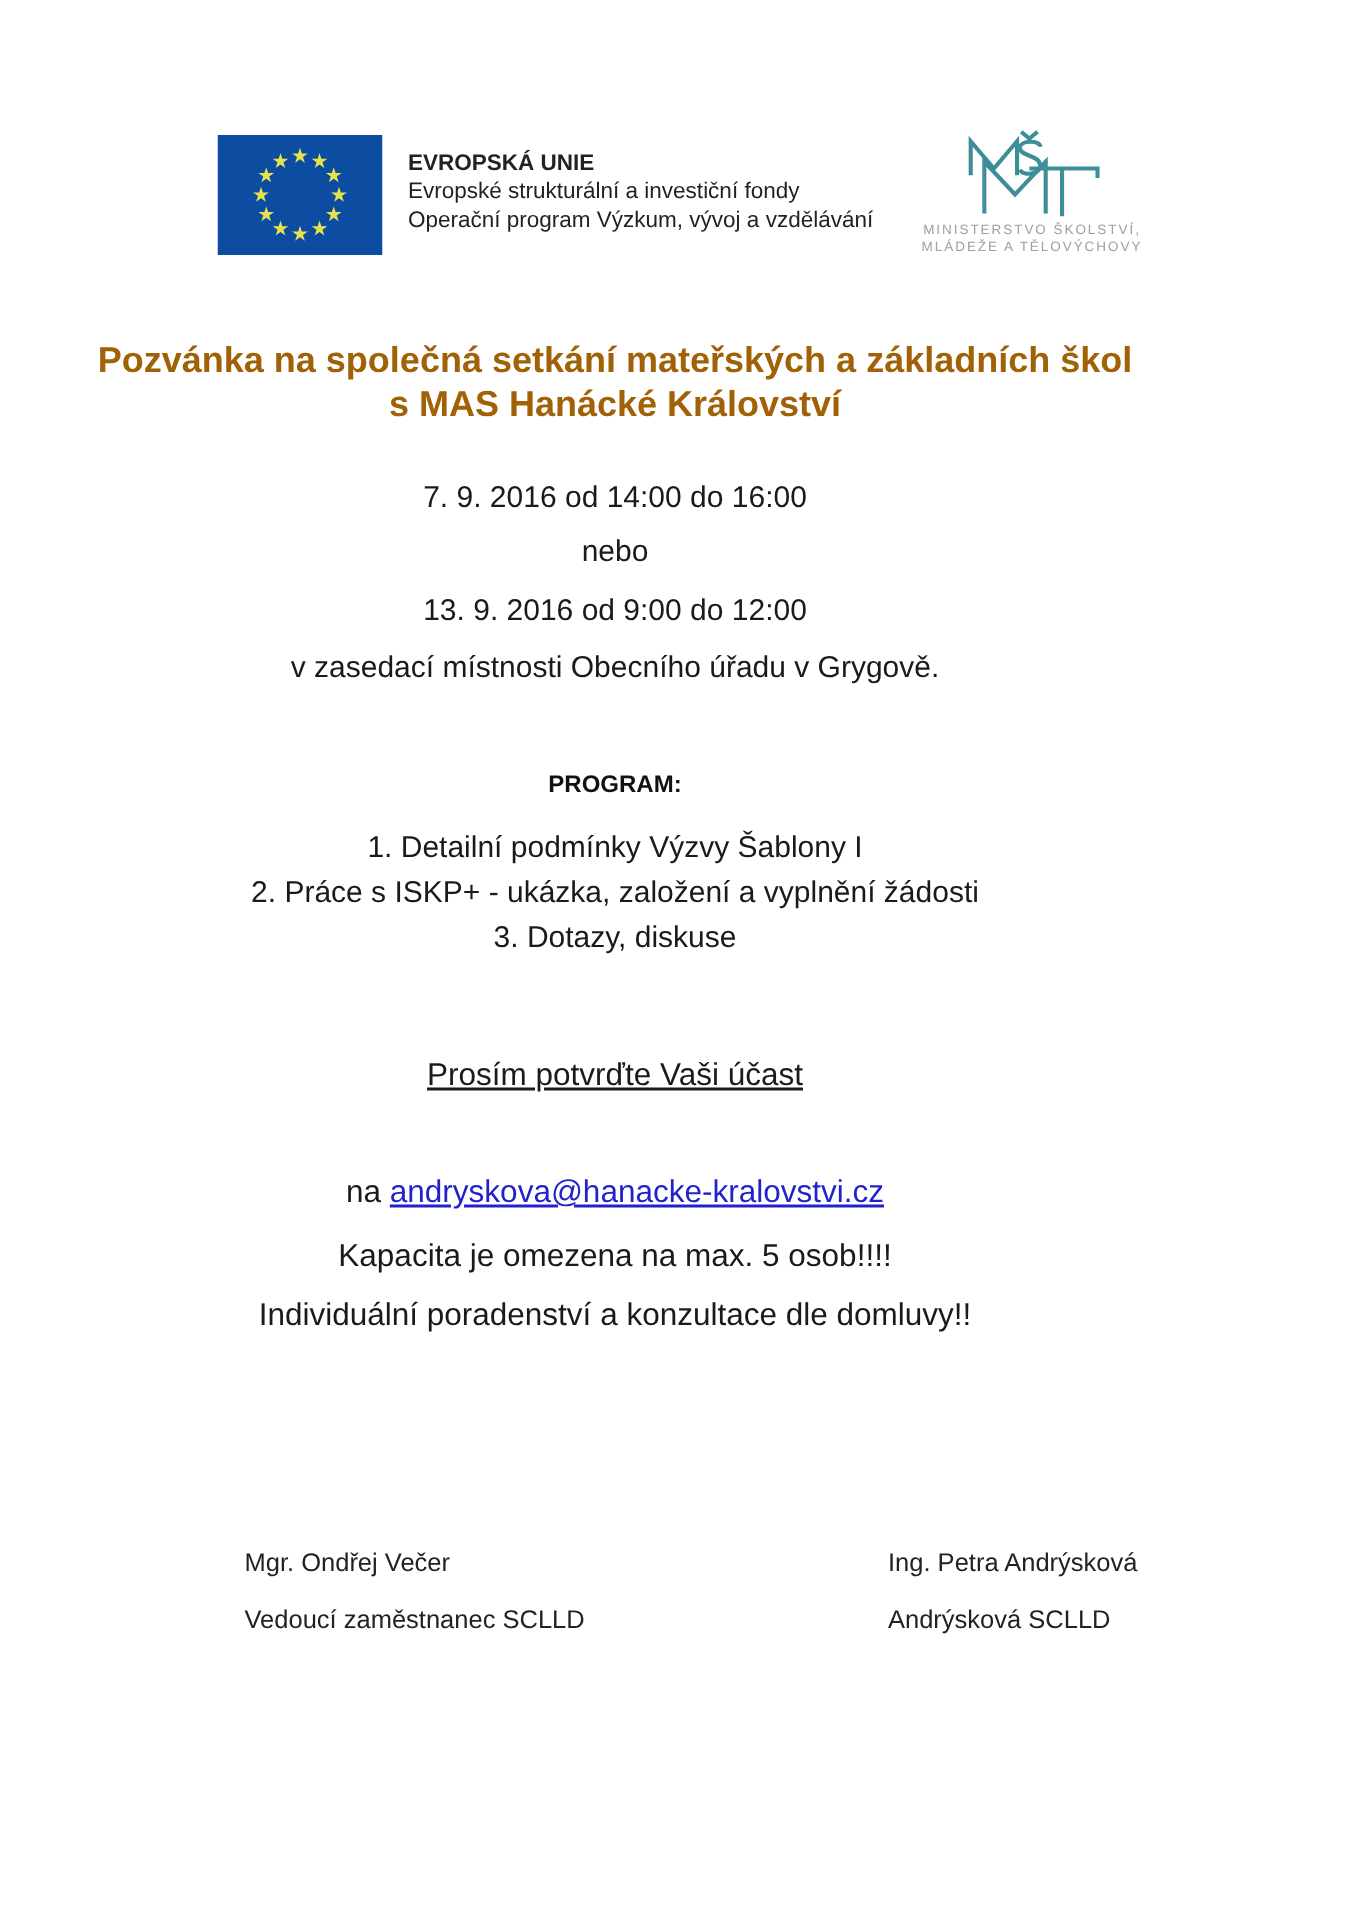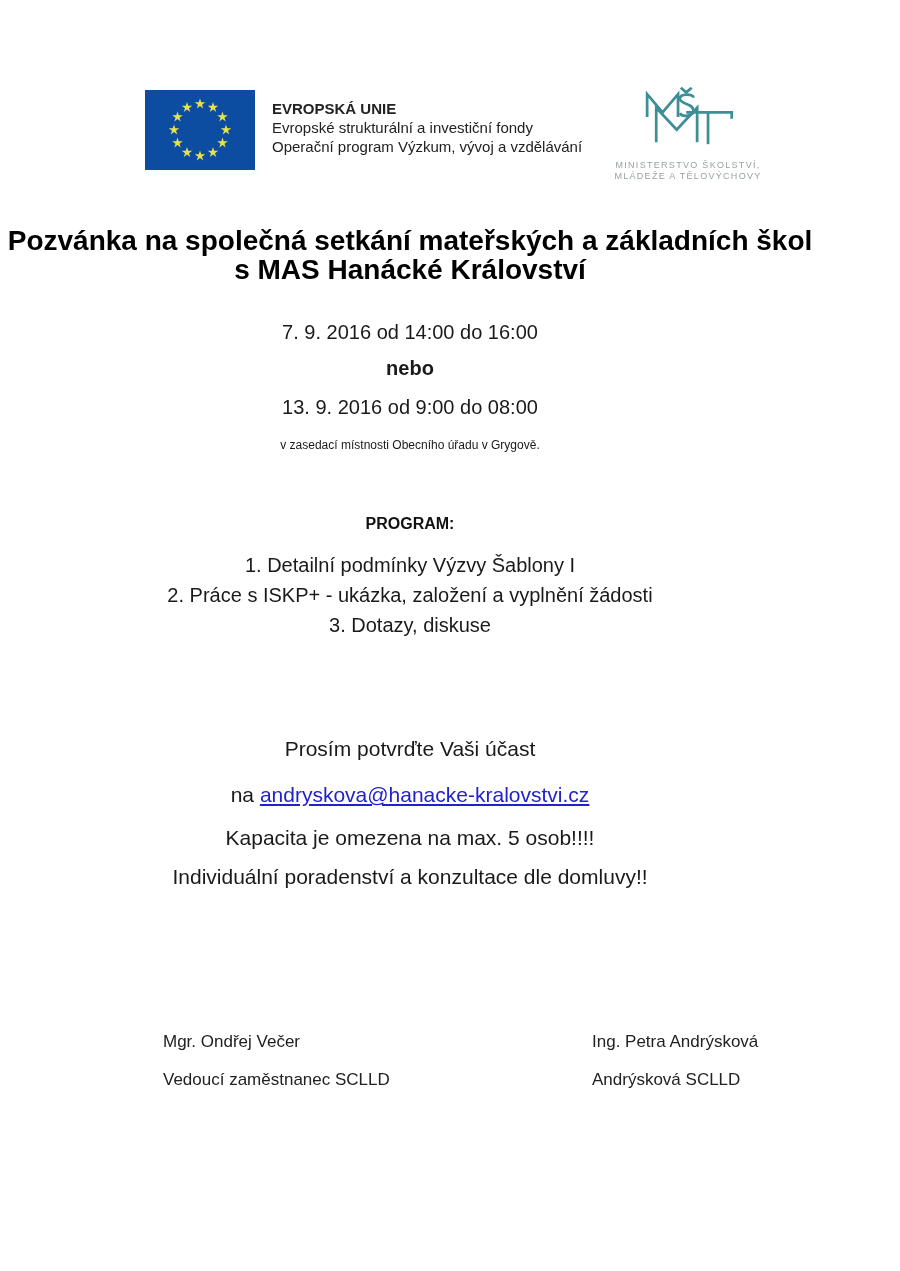--- a/index.html
+++ b/index.html
@@ -22,31 +22,31 @@
   
   .eu-block{position:absolute;left:145px;top:90px;display:flex;}
   .eu-flag{display:block;width:110px;height:80px;}
   .eu-flag .flag-bg{fill:var(--flag-blue);}
   .eu-flag .star{fill:var(--star-yellow);}
   .eu-text{margin-left:17px;padding-top:9px;font-size:15px;line-height:19px;color:#222;}
   .eu-text .l1{font-weight:bold;}
   .msmt-block{position:absolute;left:590px;top:86px;width:196px;text-align:center;}
   .msmt-mono{display:block;margin:0 auto;width:105px;height:60px;}
   .msmt-mono path{stroke:var(--msmt-teal);stroke-width:3;fill:none;stroke-linecap:butt;stroke-linejoin:miter;}
-  .msmt-text{margin-top:14px;font-size:9px;line-height:11px;letter-spacing:1.3px;color:var(--msmt-gray);white-space:nowrap;}
+  .msmt-text{margin-top:2px;font-size:9px;line-height:11px;letter-spacing:1.3px;color:var(--msmt-gray);white-space:nowrap;}
   
   .center-line{position:absolute;left:0;right:0;text-align:center;color:#1a1a1a;}
-  .doc-title{top:226px;font-size:28px;font-weight:bold;line-height:29px;color:#000000;}
+  .doc-title{top:226px;font-size:24px;font-weight:bold;line-height:29px;color:#a16207;}
   .sched-1{top:320px;font-size:20px;line-height:24px;}
-  .sched-or{top:356px;font-size:20px;line-height:24px;font-weight:bold;}
+  .sched-or{top:356px;font-size:20px;line-height:24px;}
   .sched-2{top:395px;font-size:20px;line-height:24px;}
-  .sched-loc{top:433px;font-size:12px;line-height:24px;}
+  .sched-loc{top:433px;font-size:20px;line-height:24px;}
   .prog-head{top:512px;font-size:16px;line-height:24px;font-weight:bold;color:#111;}
   .prog-items{top:550px;font-size:20px;line-height:30px;}
-  .rsvp-1{top:736px;font-size:21px;line-height:25px;}
+  .rsvp-1{top:704px;font-size:21px;line-height:25px;text-decoration:underline;}
   .rsvp-email{top:782px;font-size:21px;line-height:25px;}
   .rsvp-email a{color:var(--link-blue);text-decoration:underline;cursor:pointer;}
   .rsvp-cap{top:825px;font-size:21px;line-height:25px;}
   .rsvp-ind{top:864px;font-size:21px;line-height:25px;}
   
   .sig{position:absolute;top:1032px;font-size:17px;line-height:20px;color:#222;}
   .sig .role{margin-top:18px;}
   .sig-left{left:163px;}
   .sig-right{left:592px;}
 </style>
@@ -100,21 +100,21 @@
     </div>
   </div>
 
   <div class="center-line doc-title">
     <div>Pozvánka na společná setkání mateřských a základních škol</div>
     <div>s MAS Hanácké Království</div>
   </div>
 
   <div class="center-line sched-1">7. 9. 2016 od 14:00 do 16:00</div>
   <div class="center-line sched-or">nebo</div>
-  <div class="center-line sched-2">13. 9. 2016 od 9:00 do 08:00</div>
+  <div class="center-line sched-2">13. 9. 2016 od 9:00 do 12:00</div>
   <div class="center-line sched-loc">v zasedací místnosti Obecního úřadu v Grygově.</div>
 
   <div class="center-line prog-head">PROGRAM:</div>
   <div class="center-line prog-items">
     <div>1. Detailní podmínky Výzvy Šablony I</div>
     <div>2. Práce s ISKP+ - ukázka, založení a vyplnění žádosti</div>
     <div>3. Dotazy, diskuse</div>
   </div>
 
   <div class="center-line rsvp-1">Prosím potvrďte Vaši účast</div>

